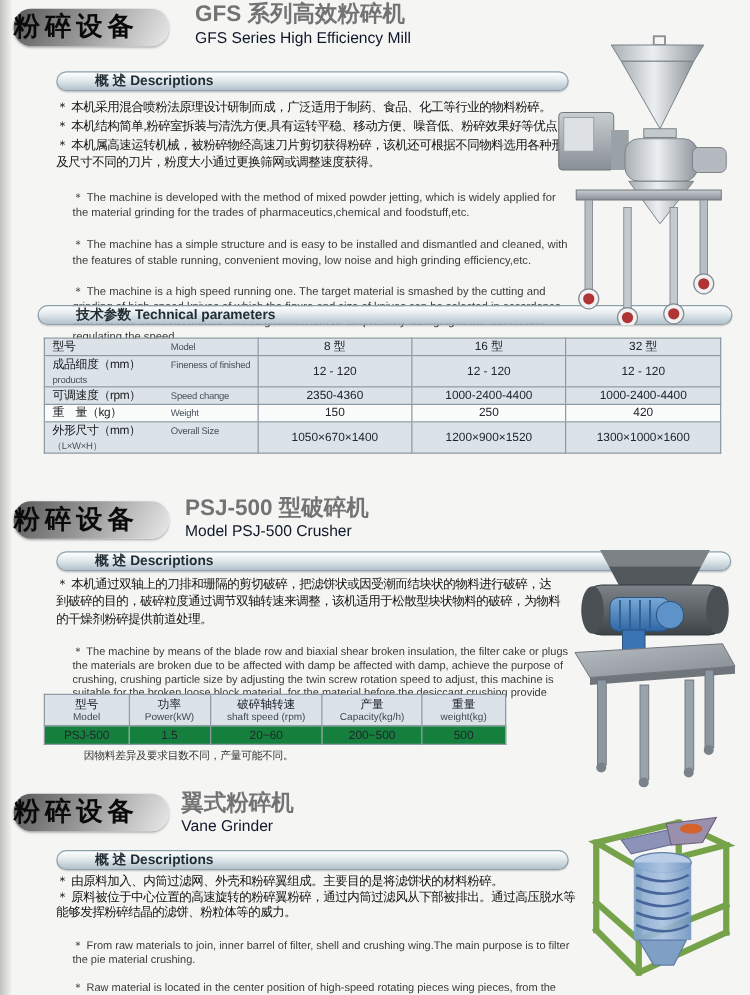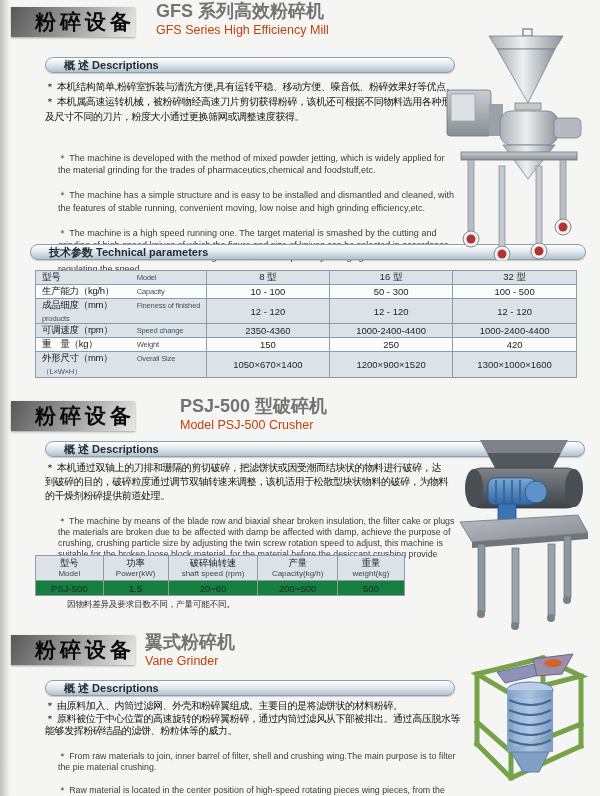--- a/index.html
+++ b/index.html
@@ -3,33 +3,33 @@
 <meta charset="utf-8">
 <style>
   html,body{margin:0;padding:0;background:#e8e9e6;}
   .page{position:relative;width:600px;height:796px;margin:0 auto;overflow:hidden;
         background:#f5f6f3;font-family:"Liberation Sans","DejaVu Sans",sans-serif;}
   .abs{position:absolute;}
   .edge-band{left:0;top:0;width:10px;height:796px;
         background:linear-gradient(to right,#bfc1be,#f5f6f3);}
 
   
-  .sec-tag{width:124px;height:30px;text-align:right;line-height:30px;
+  .sec-tag{width:124px;height:30px;text-align:left;line-height:30px;
         font-size:21px;font-weight:bold;color:#0a0a0a;letter-spacing:4px;
         background:linear-gradient(118deg,#585858 0%,#9b9b9b 48%,#e9e9e9 100%);
-        box-shadow:0 1px 2px rgba(0,0,0,.35);}
+        box-shadow:0 1px 2px rgba(0,0,0,.35);border-radius:14px;}
   .sec-titles .zh{font-size:18px;font-weight:bold;color:#737373;line-height:19px;white-space:nowrap;}
-  .sec-titles .en{font-size:12.5px;color:#c2410c;line-height:14px;margin-top:2px;white-space:nowrap;}
+  .sec-titles .en{font-size:12.5px;color:#0f172a;line-height:14px;margin-top:2px;white-space:nowrap;}
 
   
   .pill{height:16px;border-radius:9px;border:1px solid #8da0ab;box-sizing:border-box;
         background:linear-gradient(to bottom,#ffffff 0%,#e2e9ed 45%,#b2c2cc 100%);
         box-shadow:0 1px 1px rgba(0,0,0,.18);
         font-size:11px;font-weight:bold;color:#222e35;line-height:14px;
-        padding-left:18px;white-space:nowrap;}
+        padding-left:30px;white-space:nowrap;}
 
   
   .zh-block p{margin:0;font-size:10px;letter-spacing:-0.4px;color:#101010;}
   .zb1 p{line-height:14.8px;}
   .zb2 p{line-height:13.8px;}
   .zb3 p{line-height:12.6px;}
   .en-block p{margin:13px;font-size:9px;color:#3b3b3b;}
   .eb1 p{line-height:12.2px;}
   .eb2 p{line-height:10.9px;font-size:8.8px;}
   .eb3 p{line-height:10.7px;font-size:8.8px;}
@@ -66,20 +66,21 @@
   <div class="abs sec-titles" style="left:156px;top:2px;">
     <div class="zh">GFS 系列高效粉碎机</div>
     <div class="en">GFS Series High Efficiency Mill</div>
   </div>
 
   <div class="abs pill" style="left:45px;top:57px;width:410px;">
     <span>概 述  Descriptions</span>
   </div>
 
   <div class="abs zh-block zb1" style="left:45px;top:80px;width:424px;">
+    <p>＊ 本机采用混合喷粉法原理设计研制而成，广泛适用于制药、食品、化工等行业的物料粉碎。</p>
     <p>＊ 本机结构简单,粉碎室拆装与清洗方便,具有运转平稳、移动方便、噪音低、粉碎效果好等优点。</p>
     <p>＊ 本机属高速运转机械，被粉碎物经高速刀片剪切获得粉碎，该机还可根据不同物料选用各种形状及尺寸不同的刀片，粉度大小通过更换筛网或调整速度获得。</p>
   </div>
   <div class="abs en-block eb1" style="left:45px;top:139px;width:426px;">
     <p>＊ The machine is developed with the method of mixed powder jetting, which is widely applied for the material grinding for the trades of pharmaceutics,chemical and foodstuff,etc.</p>
     <p>＊ The machine has a simple structure and is easy to be installed and dismantled and cleaned, with the features of stable running, convenient moving, low noise and high grinding efficiency,etc.</p>
     <p>＊ The machine is a high speed running one. The target material is smashed by the cutting and grinding of high-speed knives,of  which the figure and size of knives can be selected in accordance with different materials and the size of granules can be acquired by changing of the screen and regulating the speed.</p>
   </div>
 
   <div class="abs pill" style="left:30px;top:244px;width:556px;">
@@ -89,29 +90,20 @@
   <table class="abs spec" style="left:35px;top:270px;width:542px;">
     <tbody>
         <tr class="shade">
       <td class="lbl" style="width:170px;">
         <span class="zh">型号</span>
         <span class="en">Model</span>
       </td>
       <td style="width:124px;">8 型</td>
       <td style="width:124px;">16 型</td>
       <td style="width:124px;">32 型</td>
-    </tr>
-    <tr class="plain">
-      <td class="lbl">
-        <span class="zh">生产能力（kg/h）</span>
-        <span class="en">Capacity</span>
-      </td>
-      <td>10 - 100</td>
-      <td>50 - 300</td>
-      <td>100 - 500</td>
     </tr>
     <tr class="shade">
       <td class="lbl">
         <span class="zh">成品细度（mm）</span>
         <span class="en">Fineness of finished products</span>
       </td>
       <td>12 - 120</td>
       <td>12 - 120</td>
       <td>12 - 120</td>
     </tr>
@@ -178,21 +170,21 @@
     <circle cx="122" cy="201" r="4.5" fill="#b03434"></circle>
     <circle cx="61" cy="228" r="8" fill="#f0f1f2" stroke="#83898f" stroke-width="1"></circle>
     <circle cx="61" cy="228" r="4.5" fill="#b03434"></circle>
     <circle cx="98" cy="225" r="8" fill="#f0f1f2" stroke="#83898f" stroke-width="1"></circle>
     <circle cx="98" cy="225" r="4.5" fill="#b03434"></circle>
   </svg>
 
   <div class="abs sec-tag" style="left:11px;top:401px;">
     <span>粉碎设备</span>
   </div>
-  <div class="abs sec-titles" style="left:148px;top:397px;margin-left:32px;">
+  <div class="abs sec-titles" style="left:148px;top:397px;">
     <div class="zh">PSJ-500 型破碎机</div>
     <div class="en">Model PSJ-500 Crusher</div>
   </div>
 
   <div class="abs pill" style="left:45px;top:441px;width:540px;">
     <span>概 述  Descriptions</span>
   </div>
 
   <div class="abs zh-block zb2" style="left:45px;top:461px;width:404px;">
     <p>＊ 本机通过双轴上的刀排和珊隔的剪切破碎，把滤饼状或因受潮而结块状的物料进行破碎，达到破碎的目的，破碎粒度通过调节双轴转速来调整，该机适用于松散型块状物料的破碎，为物料的干燥剂粉碎提供前道处理。</p>

